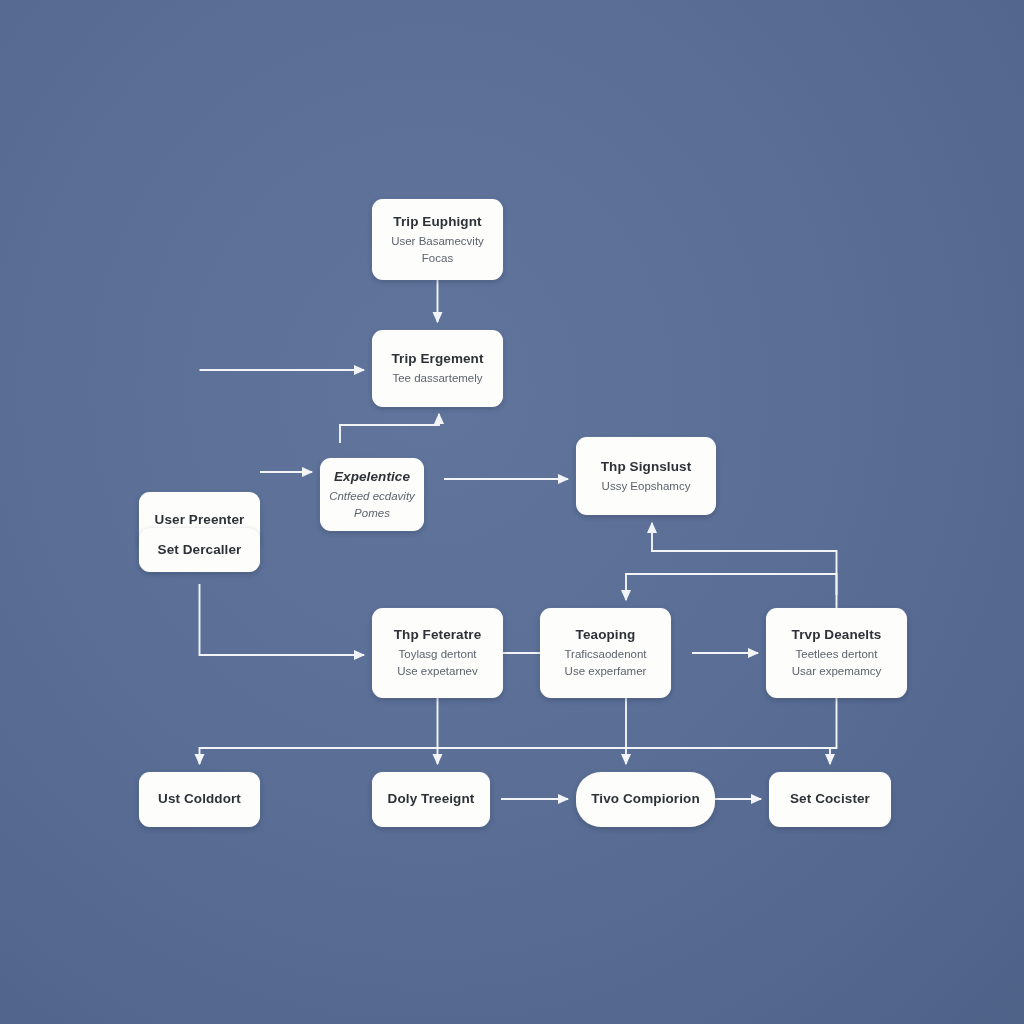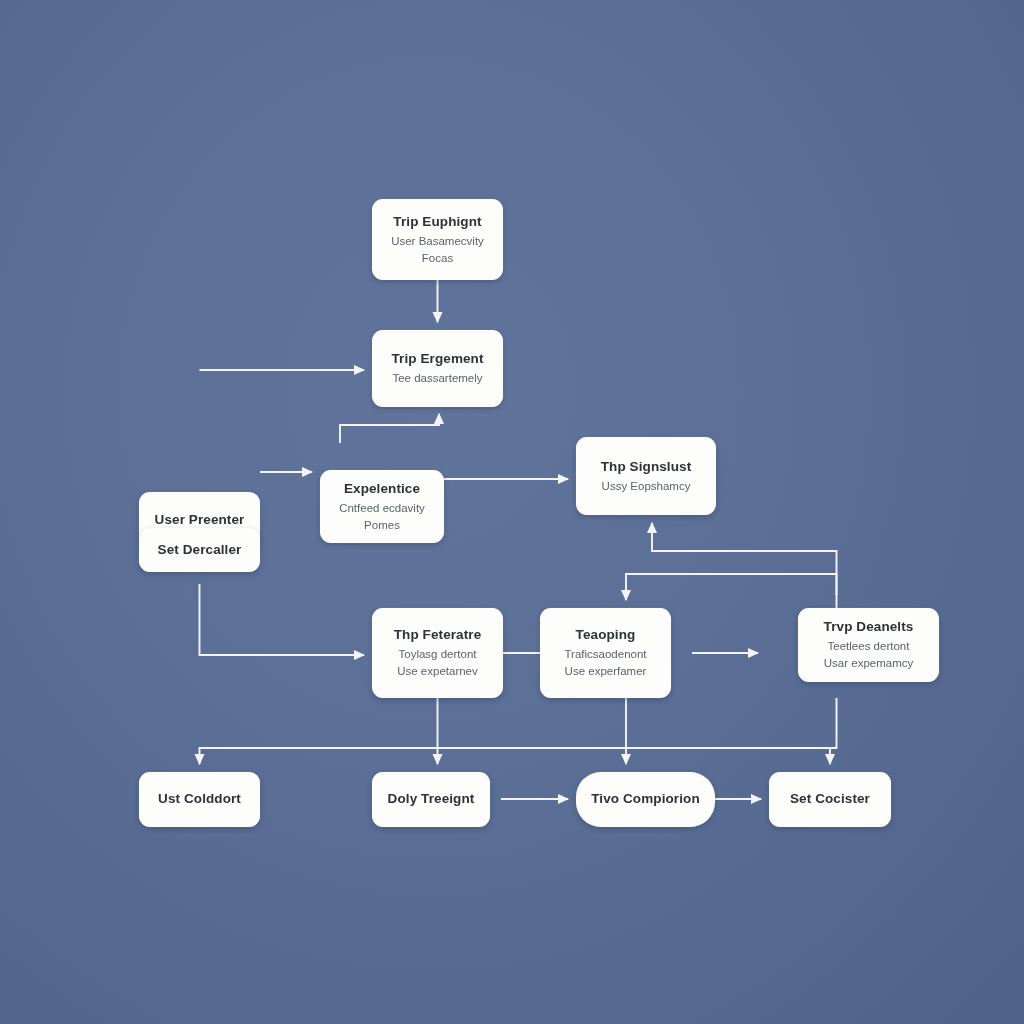--- a/index.html
+++ b/index.html
@@ -94,40 +94,40 @@
       <div class="node" style="left: 372px; top: 330px; width: 131px; height: 77px;">
         <div class="node-title">Trip Ergement</div>
         <div class="node-sub first">Tee dassartemely</div>
       </div>
       <div class="node" style="left: 139px; top: 444px; width: 121px; height: 56px; margin-top: 48px;">
         <div class="node-title">User Preenter</div>
       </div>
       <div class="node" style="left: 139px; top: 528px; width: 121px; height: 44px;">
         <div class="node-title">Set Dercaller</div>
       </div>
-      <div class="node" style="left: 320px; top: 470px; width: 124px; height: 73px;">
+      <div class="node" style="left: 320px; top: 458px; width: 104px; height: 73px; font-style: italic;">
         <div class="node-title">Expelentice</div>
         <div class="node-sub first">Cntfeed ecdavity</div>
         <div class="node-sub">Pomes</div>
       </div>
       <div class="node" style="left: 576px; top: 437px; width: 140px; height: 78px;">
         <div class="node-title">Thp Signslust</div>
         <div class="node-sub first">Ussy Eopshamcy</div>
       </div>
       <div class="node" style="left: 372px; top: 608px; width: 131px; height: 90px;">
         <div class="node-title">Thp Feteratre</div>
         <div class="node-sub first">Toylasg dertont</div>
         <div class="node-sub">Use expetarnev</div>
       </div>
       <div class="node" style="left: 540px; top: 608px; width: 131px; height: 90px;">
         <div class="node-title">Teaoping</div>
         <div class="node-sub first">Traficsaodenont</div>
         <div class="node-sub">Use experfamer</div>
       </div>
-      <div class="node" style="left: 798px; top: 608px; width: 141px; height: 74px; text-align: center;">
+      <div class="node" style="left: 766px; top: 608px; width: 141px; height: 90px; text-align: center;">
         <div class="node-title">Trvp Deanelts</div>
         <div class="node-sub first">Teetlees dertont</div>
         <div class="node-sub">Usar expemamcy</div>
       </div>
       <div class="node" style="left: 139px; top: 772px; width: 121px; height: 55px;">
         <div class="node-title">Ust Colddort</div>
       </div>
       <div class="node" style="left: 372px; top: 772px; width: 118px; height: 55px;">
         <div class="node-title">Doly Treeignt</div>
       </div>

